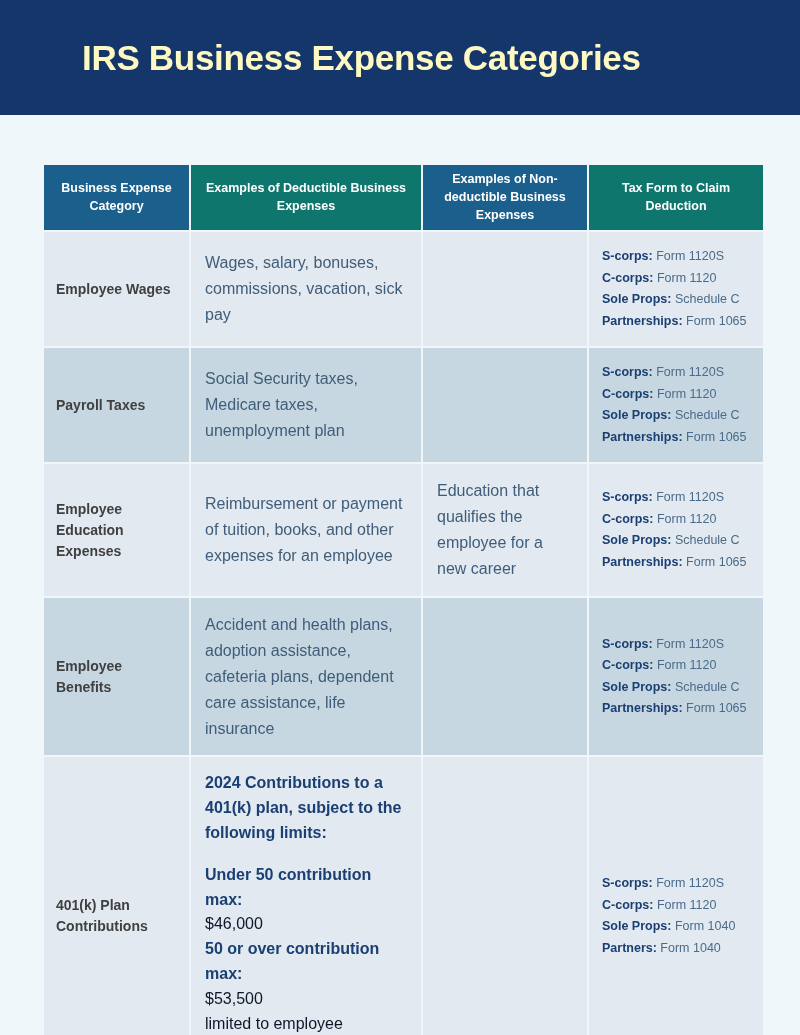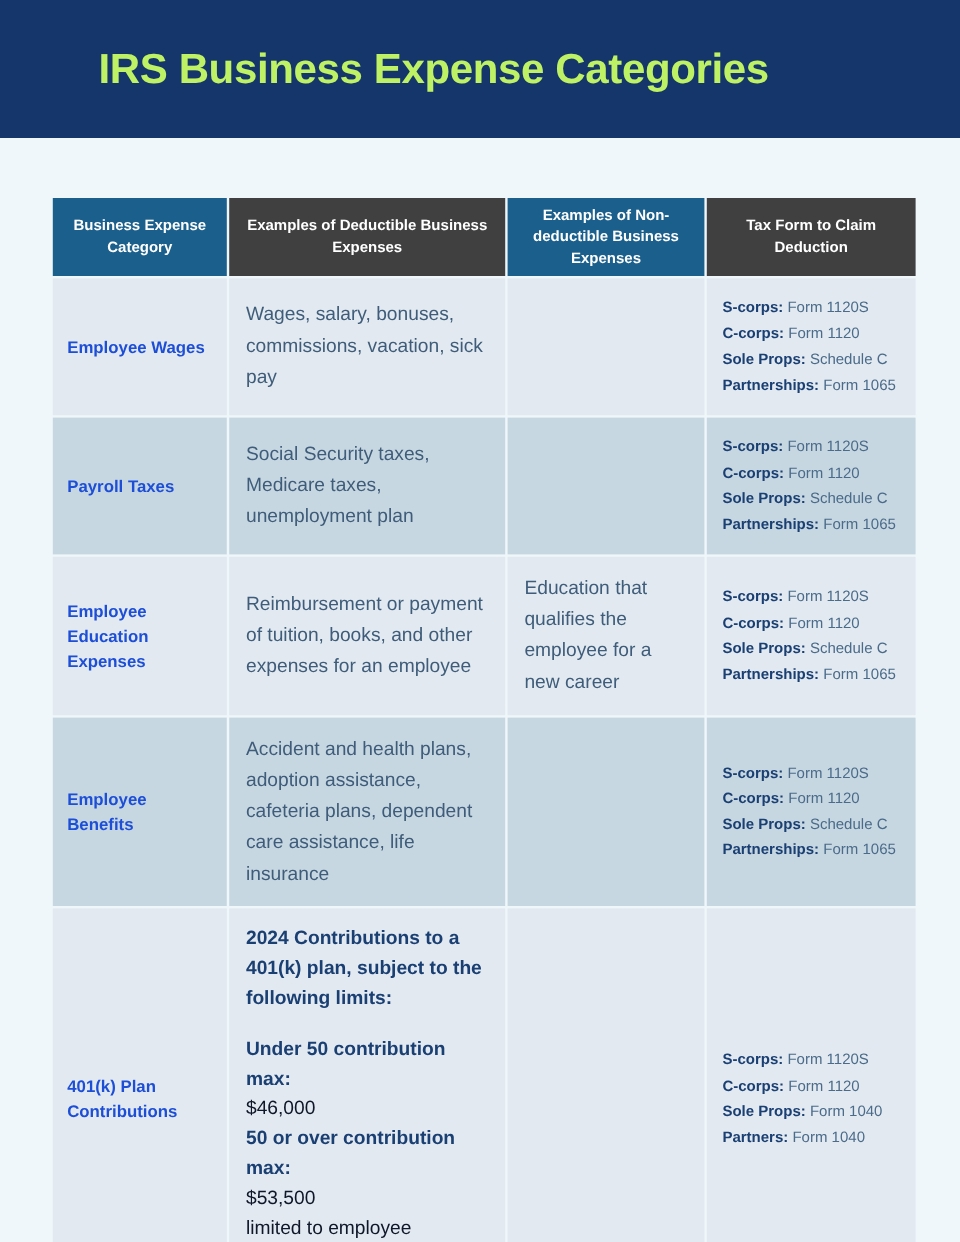--- a/index.html
+++ b/index.html
@@ -14,21 +14,21 @@
   }
 
   
   .banner {
     height: 115px;
     background: #15366b;
     display: flex;
     align-items: center;
   }
   .banner-title {
-    color: #bef264;
+    color: #fef9c3;
     font-size: 35px;
     font-weight: bold;
     letter-spacing: -0.3px;
     padding-left: 82px;
   }
 
   
   .table-wrap {
     padding: 48px 43px 0 42px;
   }
@@ -49,34 +49,34 @@
     color: #ffffff;
     font-size: 12.5px;
     font-weight: bold;
     line-height: 1.42;
     text-align: center;
     vertical-align: middle;
     height: 64px;
     padding: 6px 10px;
   }
   th.head-dark  { background: #1b5f8c; }
-  th.head-light { background: #404040; }
+  th.head-light { background: #0f766e; }
 
   tbody td {
     vertical-align: middle;
     padding: 14px 14px 14px 14px;
     font-size: 16px;
     line-height: 1.62;
     color: #3f5d7a;
   }
   tbody tr.row-light td { background: #e2e9f0; }
   tbody tr.row-dark  td { background: #c7d7e1; }
 
   td.cat {
-    color: #1d4ed8;
+    color: #404040;
     font-weight: bold;
     font-size: 14px;
     line-height: 1.5;
     padding-left: 12px;
   }
   td.forms {
     font-size: 12.5px;
     line-height: 1.72;
     color: #4a6b8a;
     padding-left: 13px;

